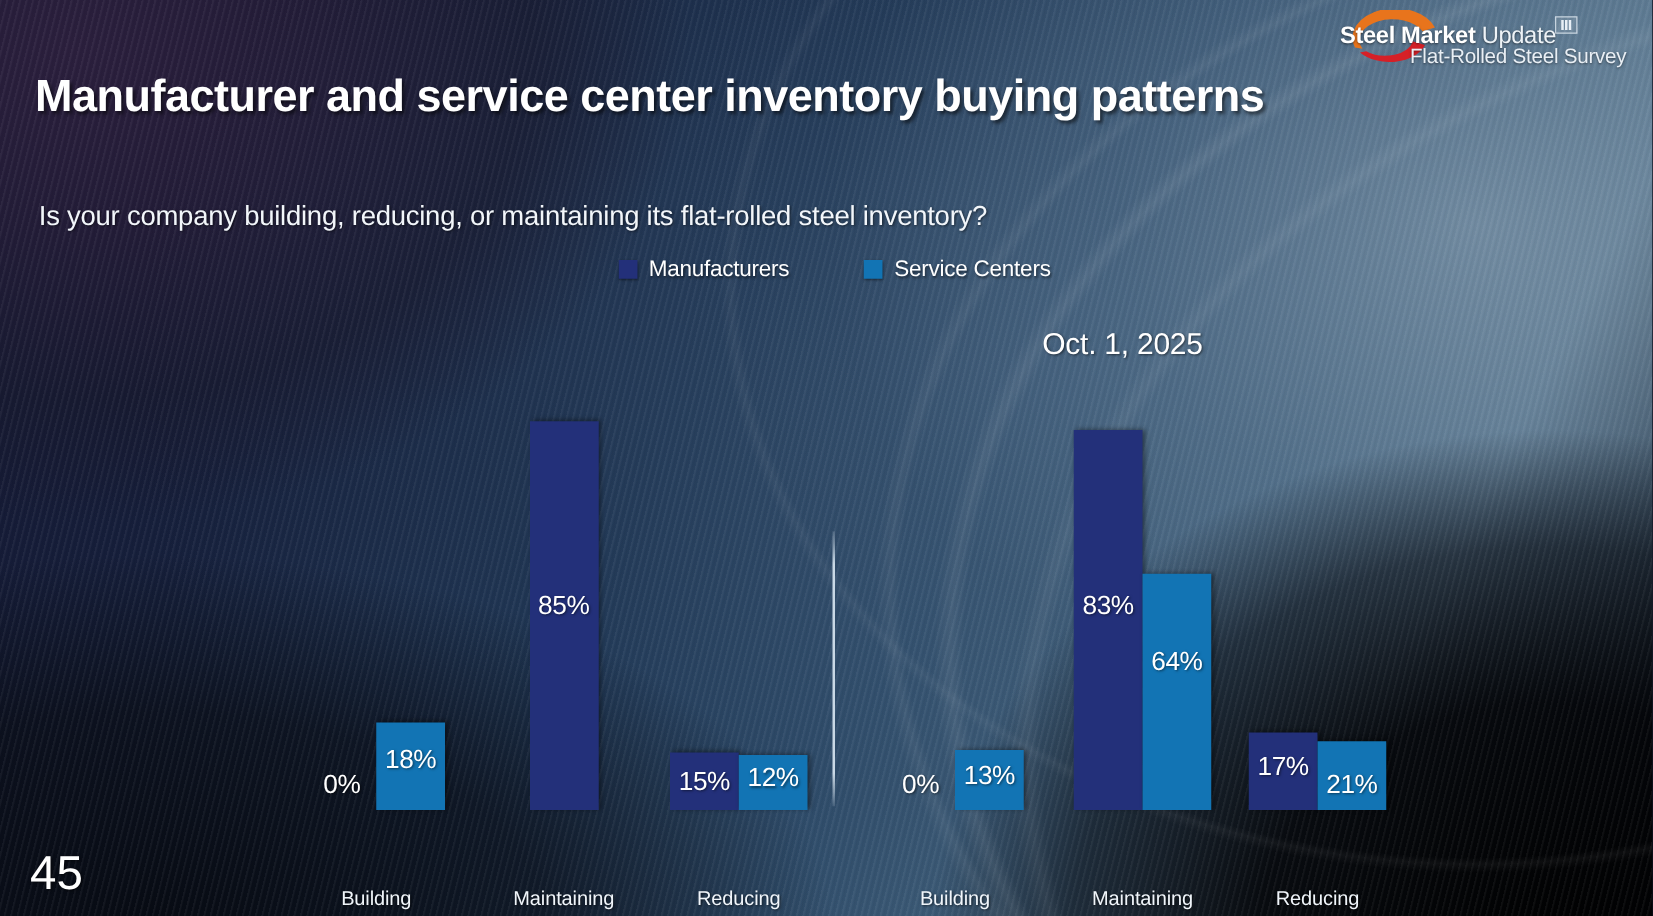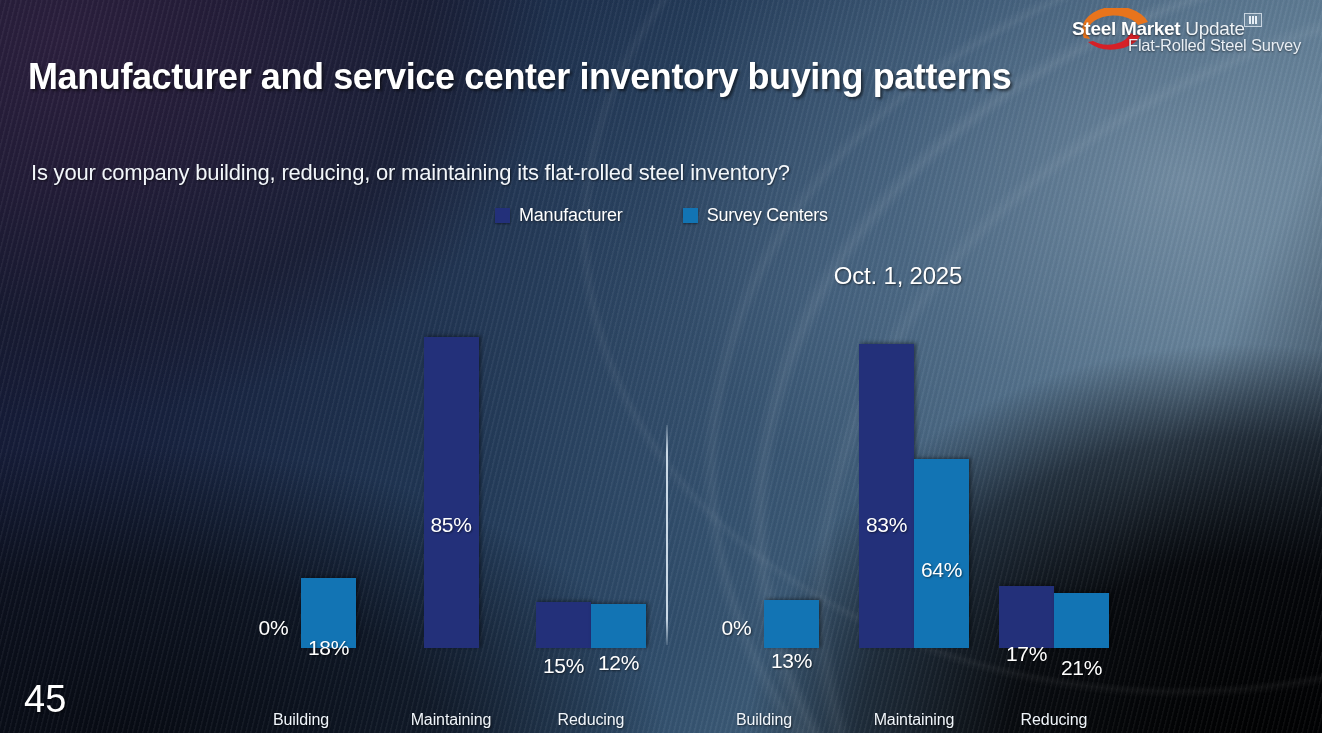--- a/index.html
+++ b/index.html
@@ -149,21 +149,20 @@
     position: relative;
     width: 55px;
     box-shadow: 2px -1px 4px rgba(0,0,0,0.45);
   }
   .bar .val {
     position: absolute; left: 0; right: 0;
     top: 6px;
     text-align: center;
     font-size: 21px; color: #ffffff; letter-spacing: -0.3px;
     text-shadow: 1px 1px 2px rgba(0,0,0,0.5);
-    margin-top: 40px;
   }
   .zero-val {
     position: absolute;
     bottom: 8px; left: 0; right: 0;
     text-align: center;
     font-size: 21px; color: #ffffff; letter-spacing: -0.3px;
     text-shadow: 1px 1px 2px rgba(0,0,0,0.55);
   }
   .cat-label {
     position: absolute;
@@ -200,25 +199,25 @@
       </div>
     <div class="l1"><b>Steel Market</b><span class="upd"> Update</span></div>
     <div class="l2">Flat-Rolled Steel Survey</div>
   </div>
 
   <div id="question" class="layer">Is your company building, reducing, or maintaining its flat-rolled steel inventory?</div>
 
   <div id="legend" class="layer">
     <div class="legend-item">
       <span class="legend-swatch" style="background:#23307A"></span>
-      <span class="legend-label">Manufacturer</span>
+      <span class="legend-label">Manufacturers</span>
     </div>
     <div class="legend-item">
       <span class="legend-swatch" style="background:#1274B4"></span>
-      <span class="legend-label">Survey Centers</span>
+      <span class="legend-label">Service Centers</span>
     </div>
   </div>
 
   <div id="divider" class="layer"></div>
 
   <div class="chart" id="chart-0">
     <div class="plot">
         <div class="group" style="left: 40px; width: 112px;">
           <div class="group-bars">
             <div class="bar-slot">

